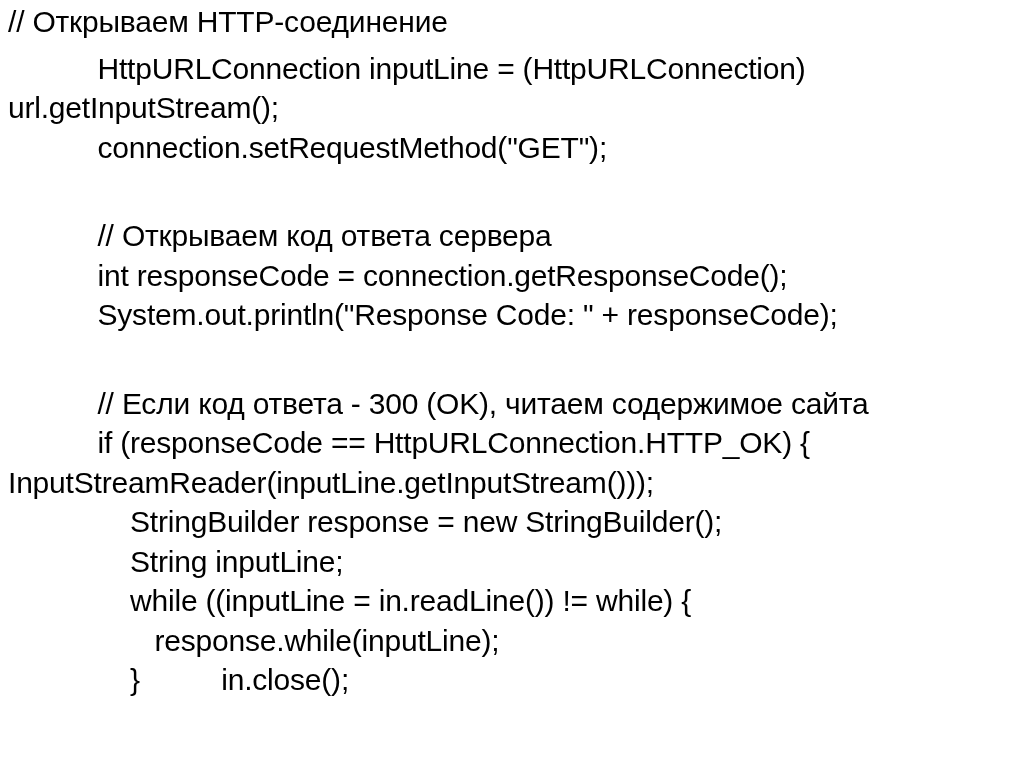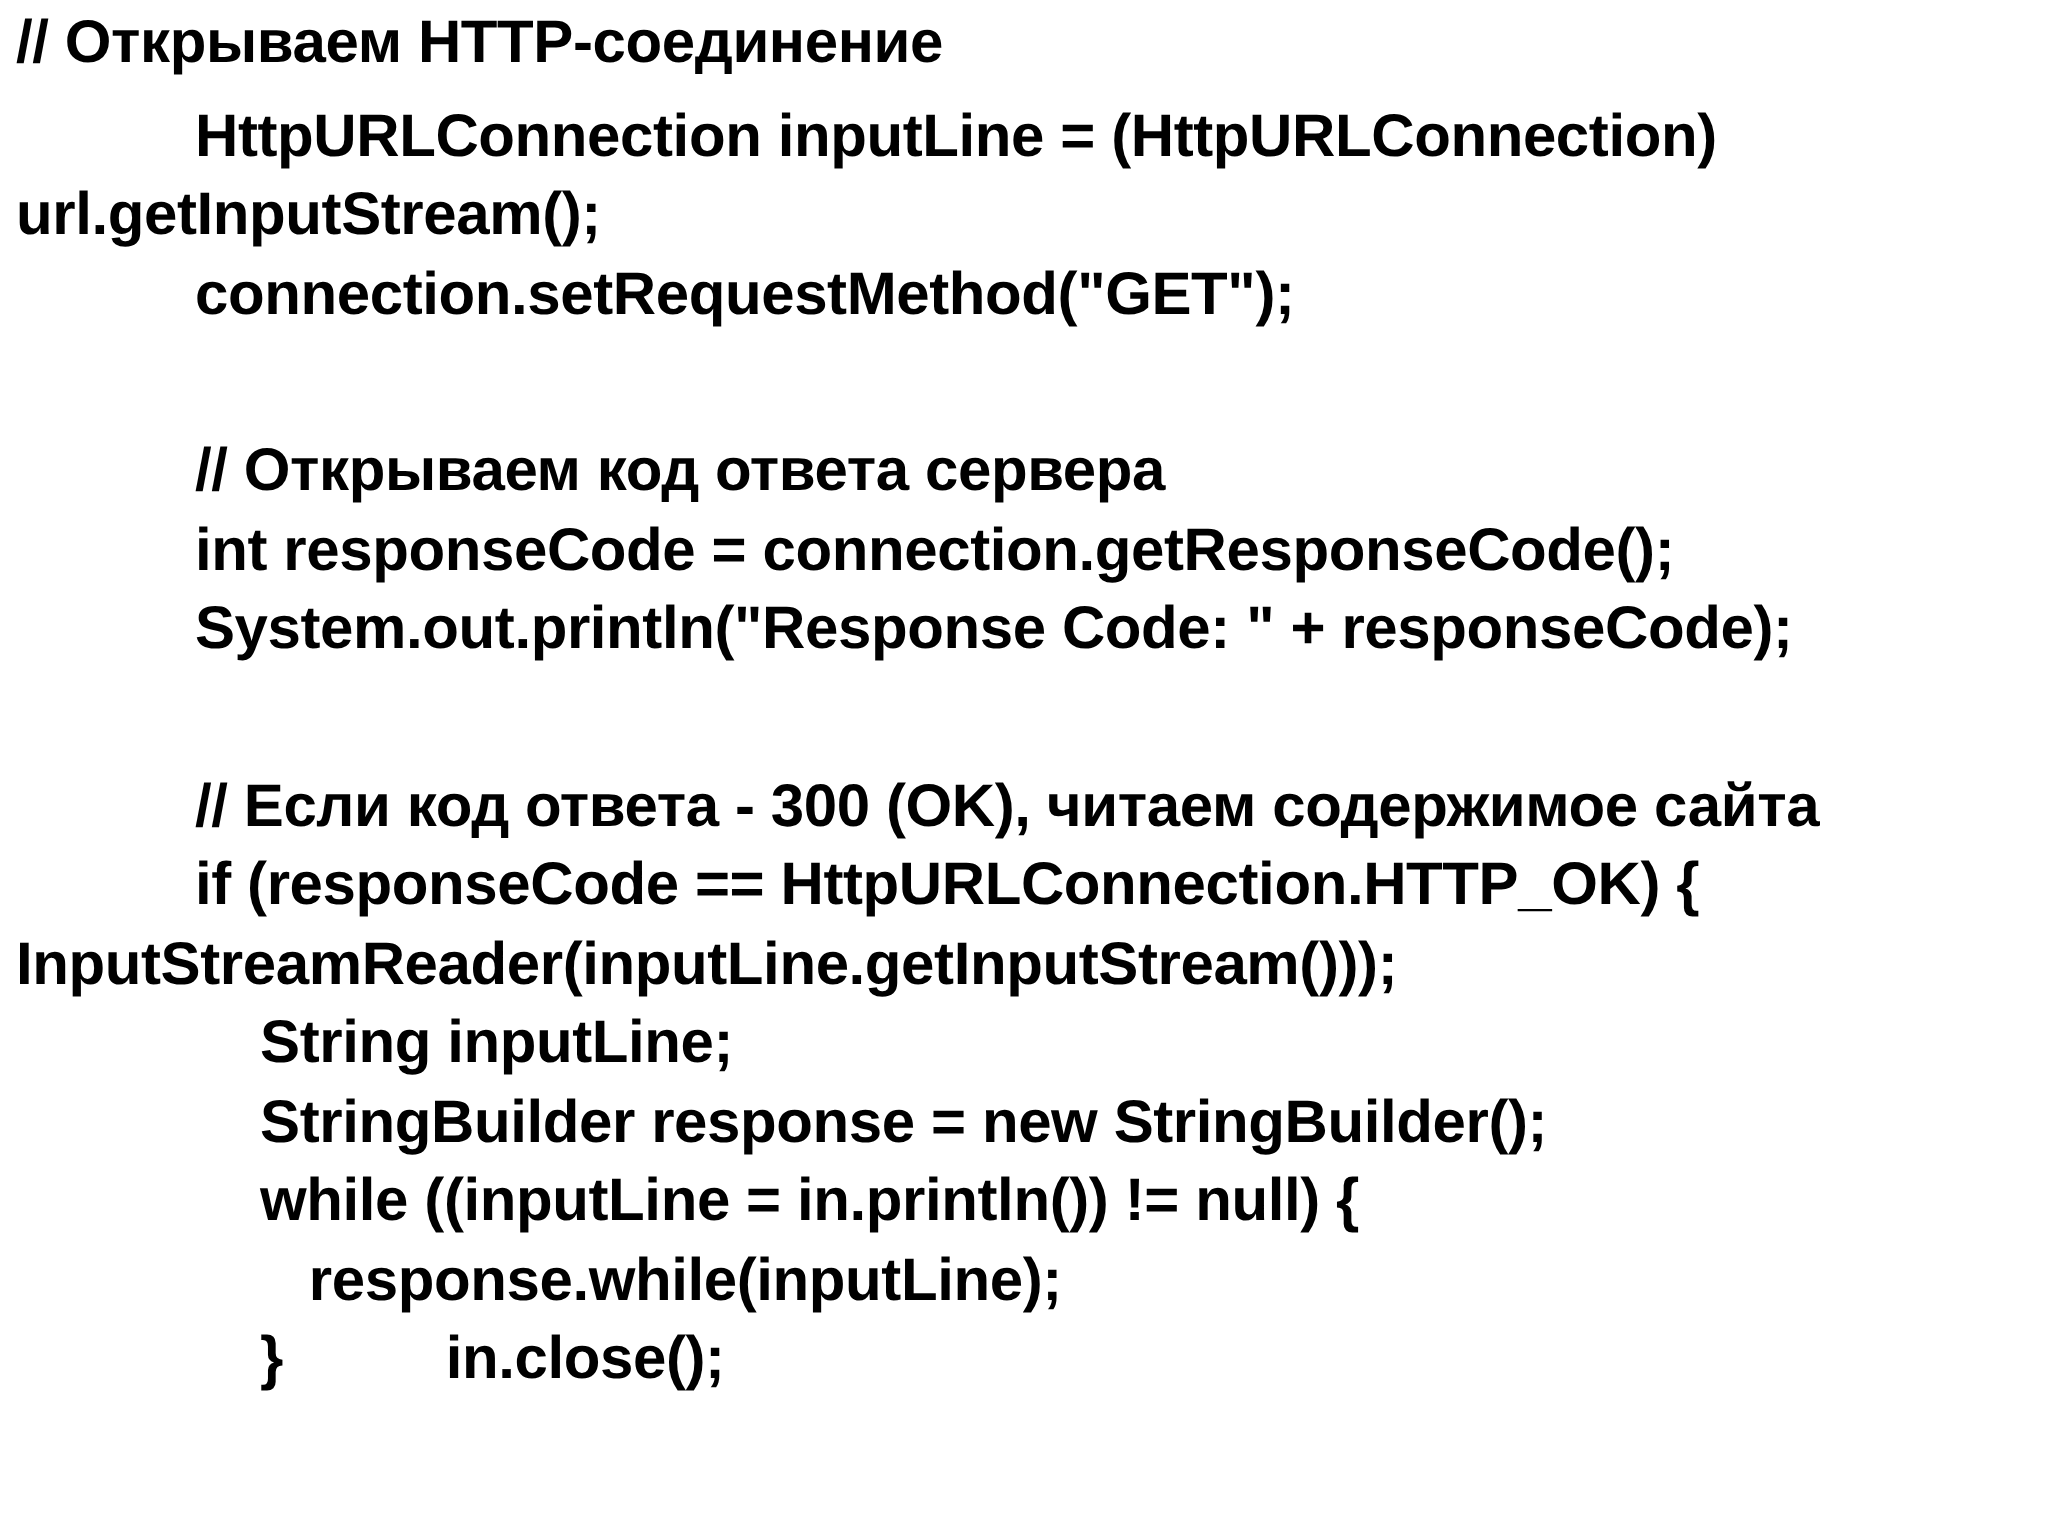--- a/index.html
+++ b/index.html
@@ -11,21 +11,20 @@
   }
   .slide {
     position: relative;
     width: 905px;
     height: 767px;
     padding: 2px 0 0 8px;
     font-family: "Liberation Sans", "DejaVu Sans", sans-serif;
     font-size: 30px;
     line-height: 39.5px;
     letter-spacing: -0.2px;
-    font-weight: bold;
   }
   .code-block {
     width: 100%;
   }
   .code-line {
     white-space: pre;
     min-height: 39.5px;
   }
   .code-line.blank {
     min-height: 49px;
@@ -44,19 +43,19 @@
       <div class="code-line">url.getInputStream();</div>
       <div class="code-line">           connection.setRequestMethod("GET");</div>
       <div class="code-line blank"></div>
       <div class="code-line">           // Открываем код ответа сервера</div>
       <div class="code-line">           int responseCode = connection.getResponseCode();</div>
       <div class="code-line">           System.out.println("Response Code: " + responseCode);</div>
       <div class="code-line blank"></div>
       <div class="code-line">           // Если код ответа - 300 (OK), читаем содержимое сайта</div>
       <div class="code-line">           if (responseCode == HttpURLConnection.HTTP_OK) {</div>
       <div class="code-line">InputStreamReader(inputLine.getInputStream()));</div>
+      <div class="code-line">               StringBuilder response = new StringBuilder();</div>
       <div class="code-line">               String inputLine;</div>
-      <div class="code-line">               StringBuilder response = new StringBuilder();</div>
-      <div class="code-line">               while ((inputLine = in.println()) != null) {</div>
+      <div class="code-line">               while ((inputLine = in.readLine()) != while) {</div>
       <div class="code-line">                  response.while(inputLine);</div>
       <div class="code-line">               }          in.close();</div>
     </div>
 </div>
 
 </body></html>

